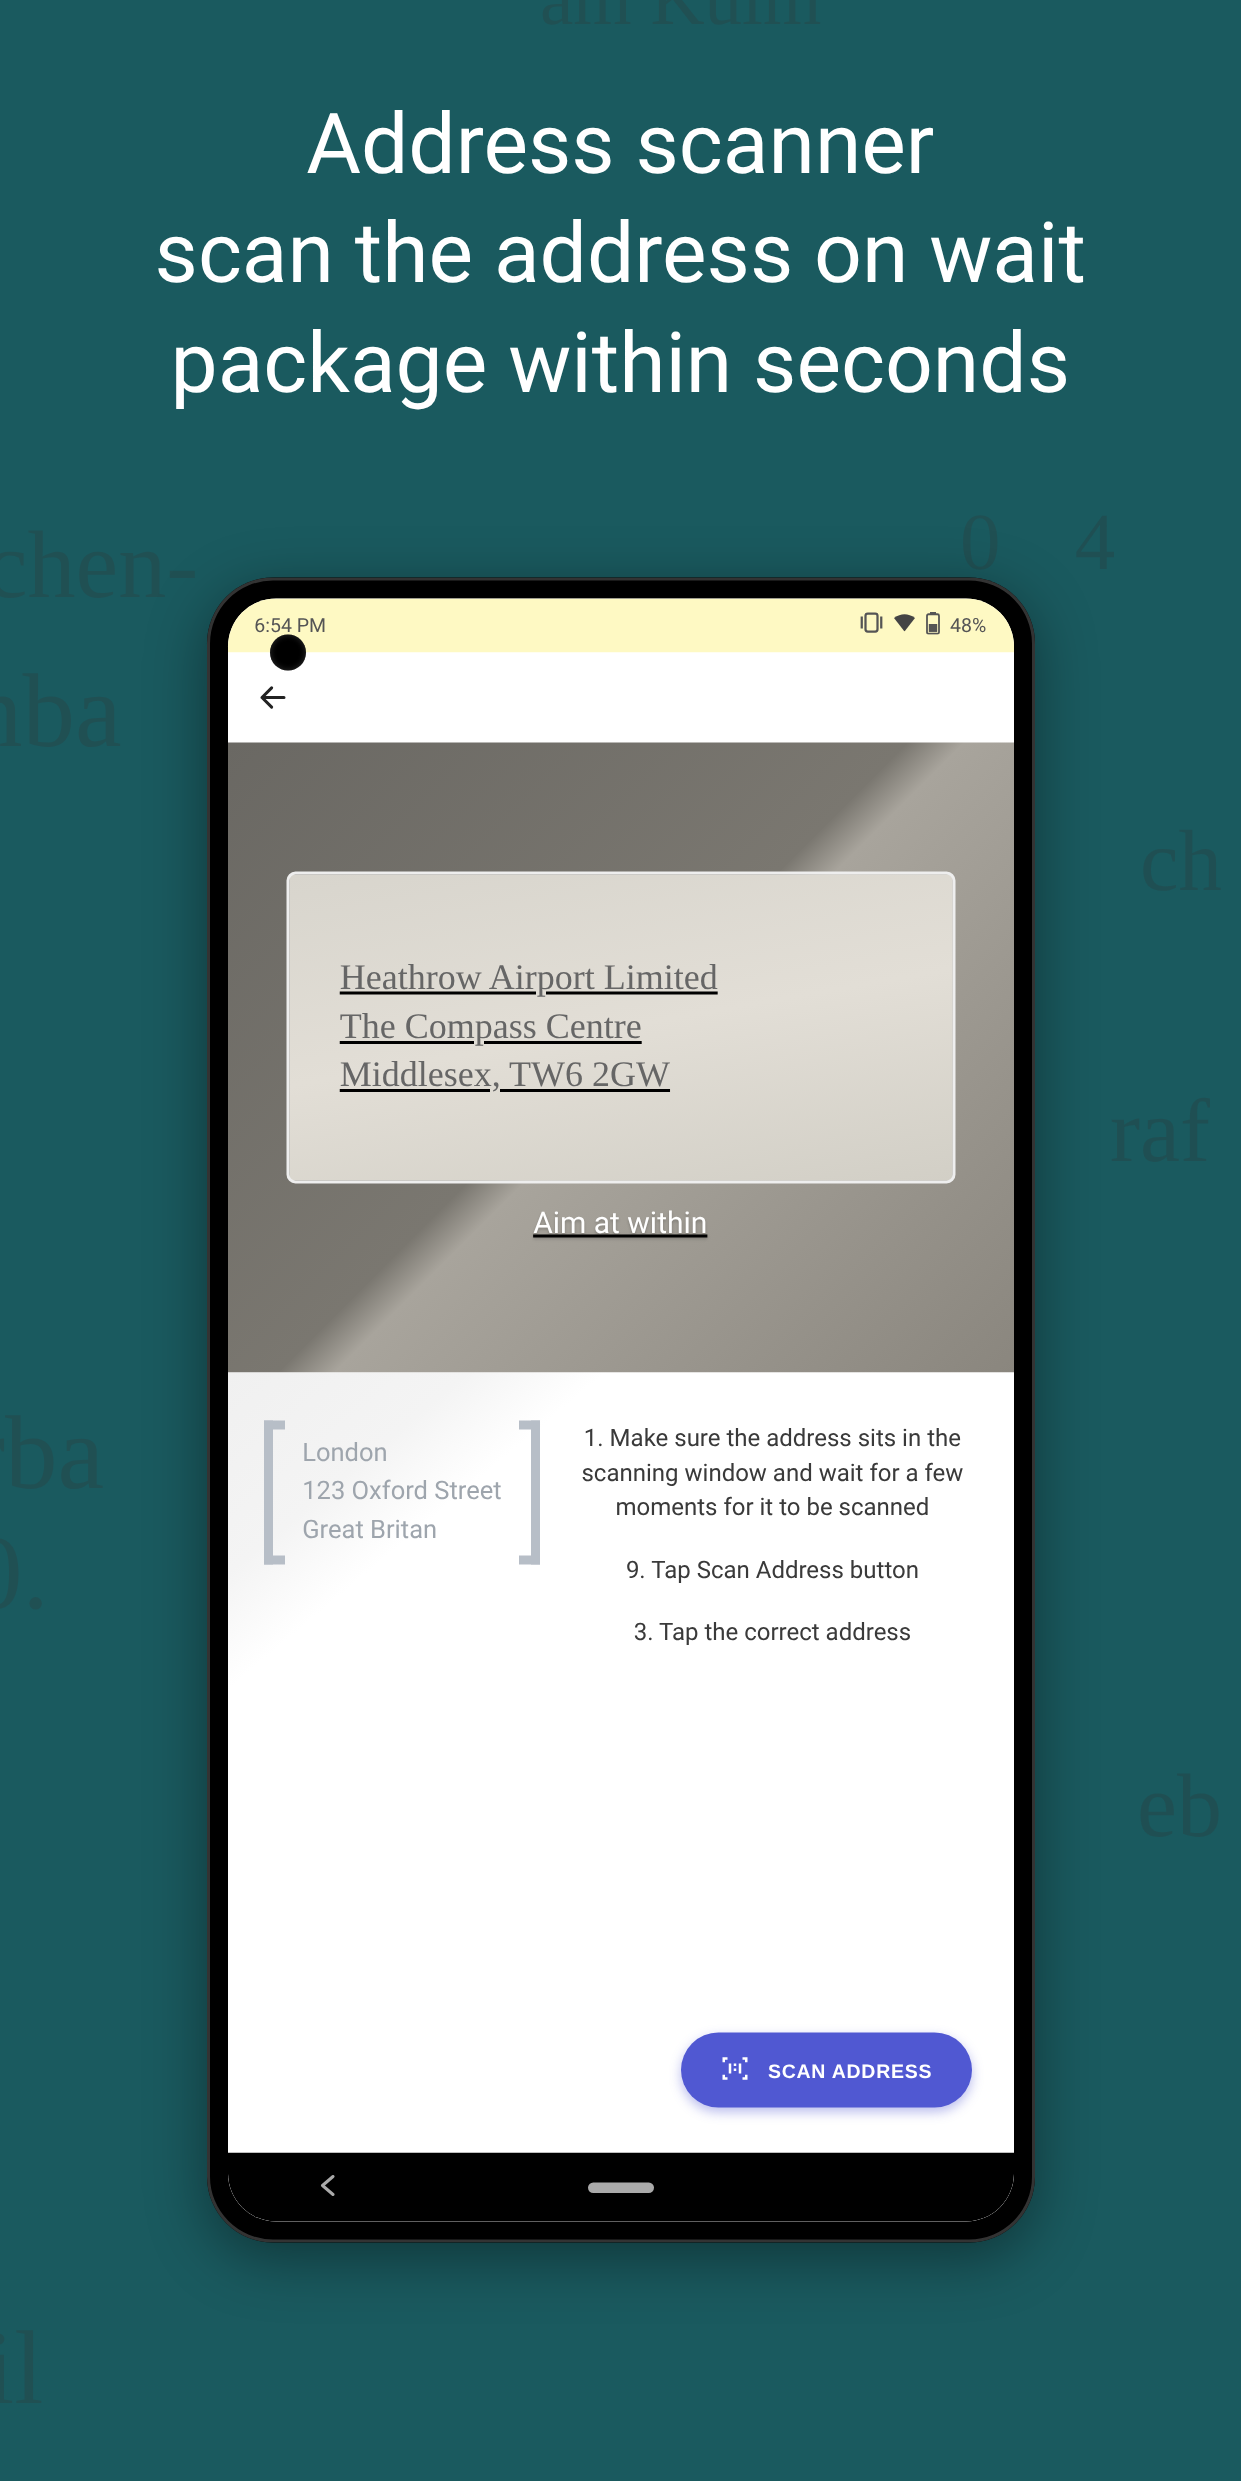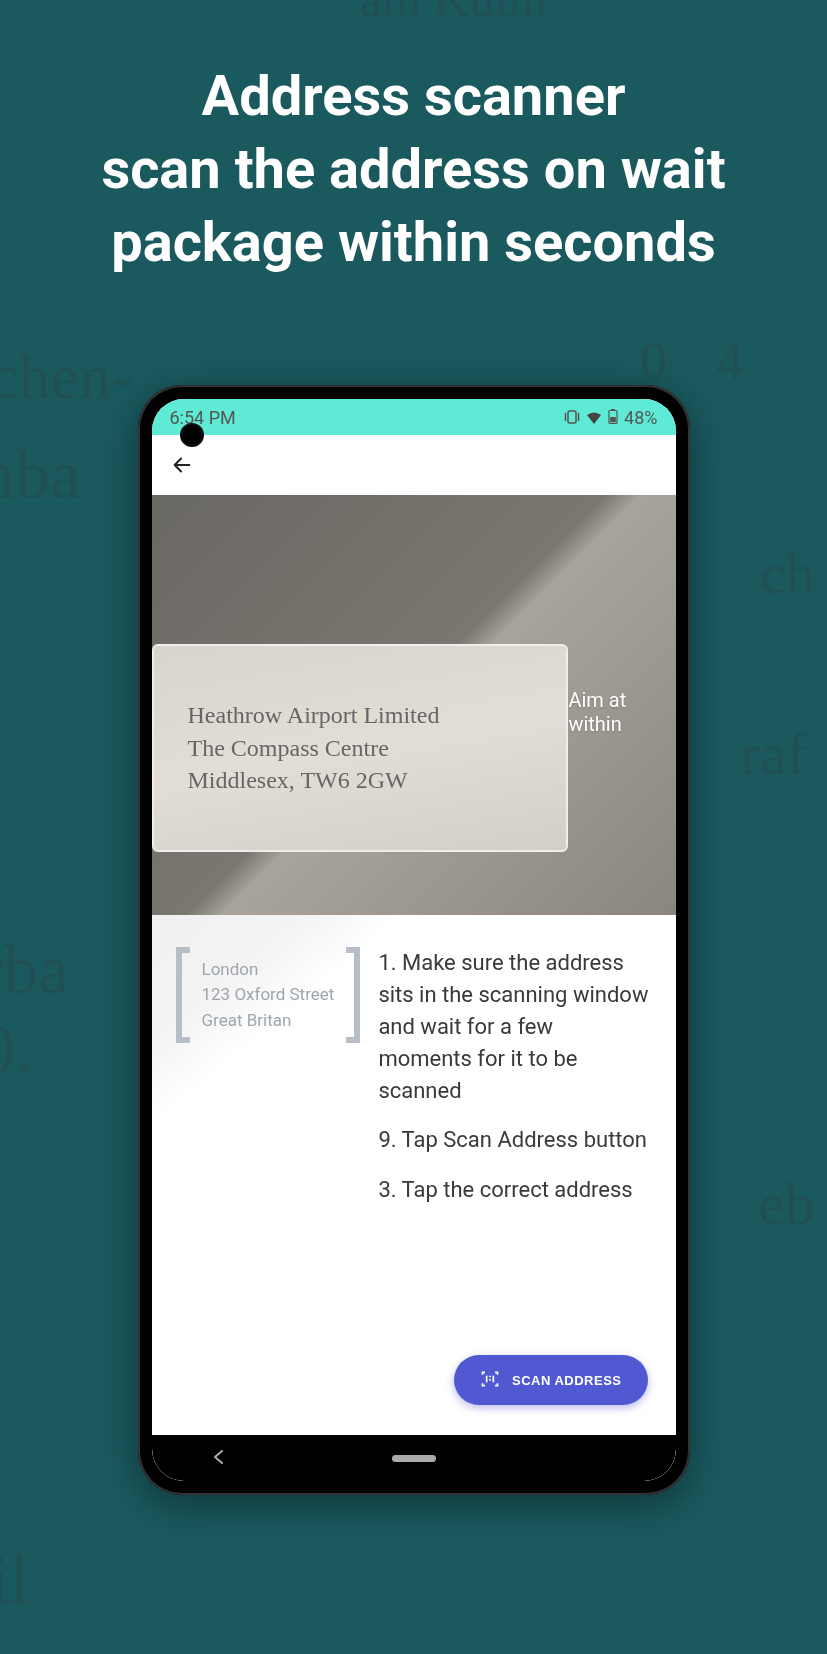--- a/index.html
+++ b/index.html
@@ -18,21 +18,21 @@
     color: #2a7a7f;
     font-family: Georgia, serif;
     pointer-events: none;
   }
   .bg-map span { position: absolute; font-size: 60px; color: #333; }
   .promo-title {
     position: relative;
     text-align: center;
     color: #fff;
     font-size: 56px;
-    font-weight: 700;
+    font-weight: 400;
     line-height: 1.3;
     padding: 60px 20px 0;
   }
   .phone-frame {
     position: absolute;
     left: 50%;
     transform: translateX(-50%);
     top: 385px;
     width: 552px;
     height: 1110px;
@@ -61,43 +61,45 @@
     border-radius: 50%;
     z-index: 10;
     box-shadow: inset 0 0 4px rgba(80,80,80,0.6);
   }
   .status-bar {
     height: 36px;
     display: flex;
     align-items: center;
     justify-content: space-between;
     padding: 0 18px;
-    font-size: 18px;
+    font-size: 13px;
     color: #555;
-    background: #5eead4;
+    background: #fef9c3;
   }
   .status-right { display: flex; align-items: center; gap: 6px; }
   .app-bar {
     height: 60px;
     display: flex;
     align-items: center;
     padding: 0 16px;
     background: #fff;
   }
   .back-btn {
     width: 28px; height: 28px;
     display: flex; align-items: center; justify-content: center;
     cursor: pointer;
   }
   .camera-view {
     height: 420px;
     background: linear-gradient(135deg, #6a6863 0%, #7a7770 48%, #a8a49c 52%, #8a867e 100%);
     position: relative;
     display: flex;
-    align-items: center;
+    flex-direction: column;
+    align-items: center;
+    text-decoration: underline;
   }
   .scan-window {
     margin-top: 86px;
     width: 446px;
     height: 208px;
     background: linear-gradient(170deg, #d8d5cd 0%, #e2ded6 50%, #d2cfc6 100%);
     border: 2px solid #eee;
     border-radius: 6px;
     padding: 26px 34px;
     display: flex;
@@ -141,22 +143,23 @@
     color: #9ea5ad;
     font-size: 17px;
     line-height: 1.5;
     display: flex;
     flex-direction: column;
     justify-content: center;
   }
   .instructions {
     flex: 1;
     color: #3a3a3a;
-    font-size: 22px;
+    font-size: 16px;
     line-height: 1.45;
+    text-align: center;
   }
   .instructions p { margin-bottom: 18px; }
   .scan-btn {
     position: absolute;
     bottom: 30px;
     right: 28px;
     height: 50px;
     padding: 0 26px;
     border-radius: 26px;
     background: #5058d2;

